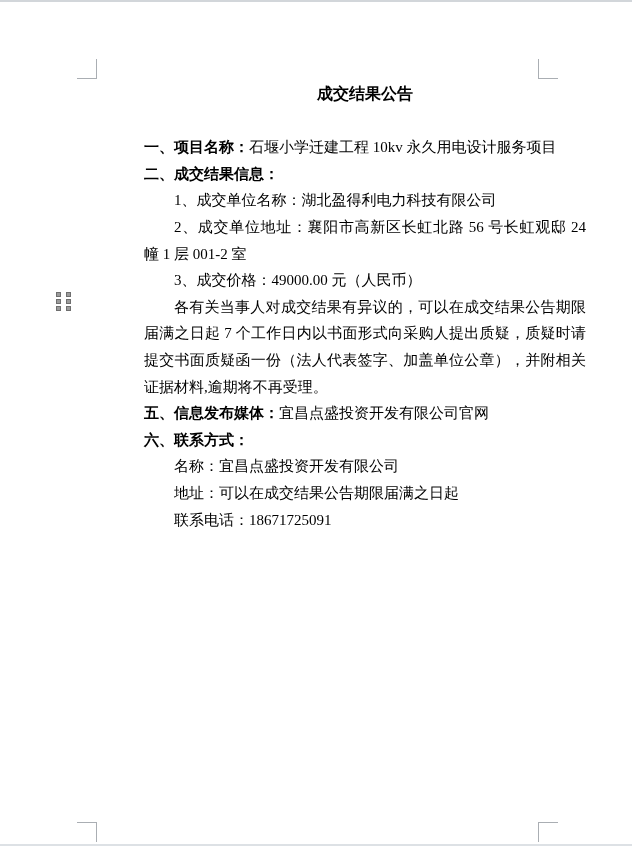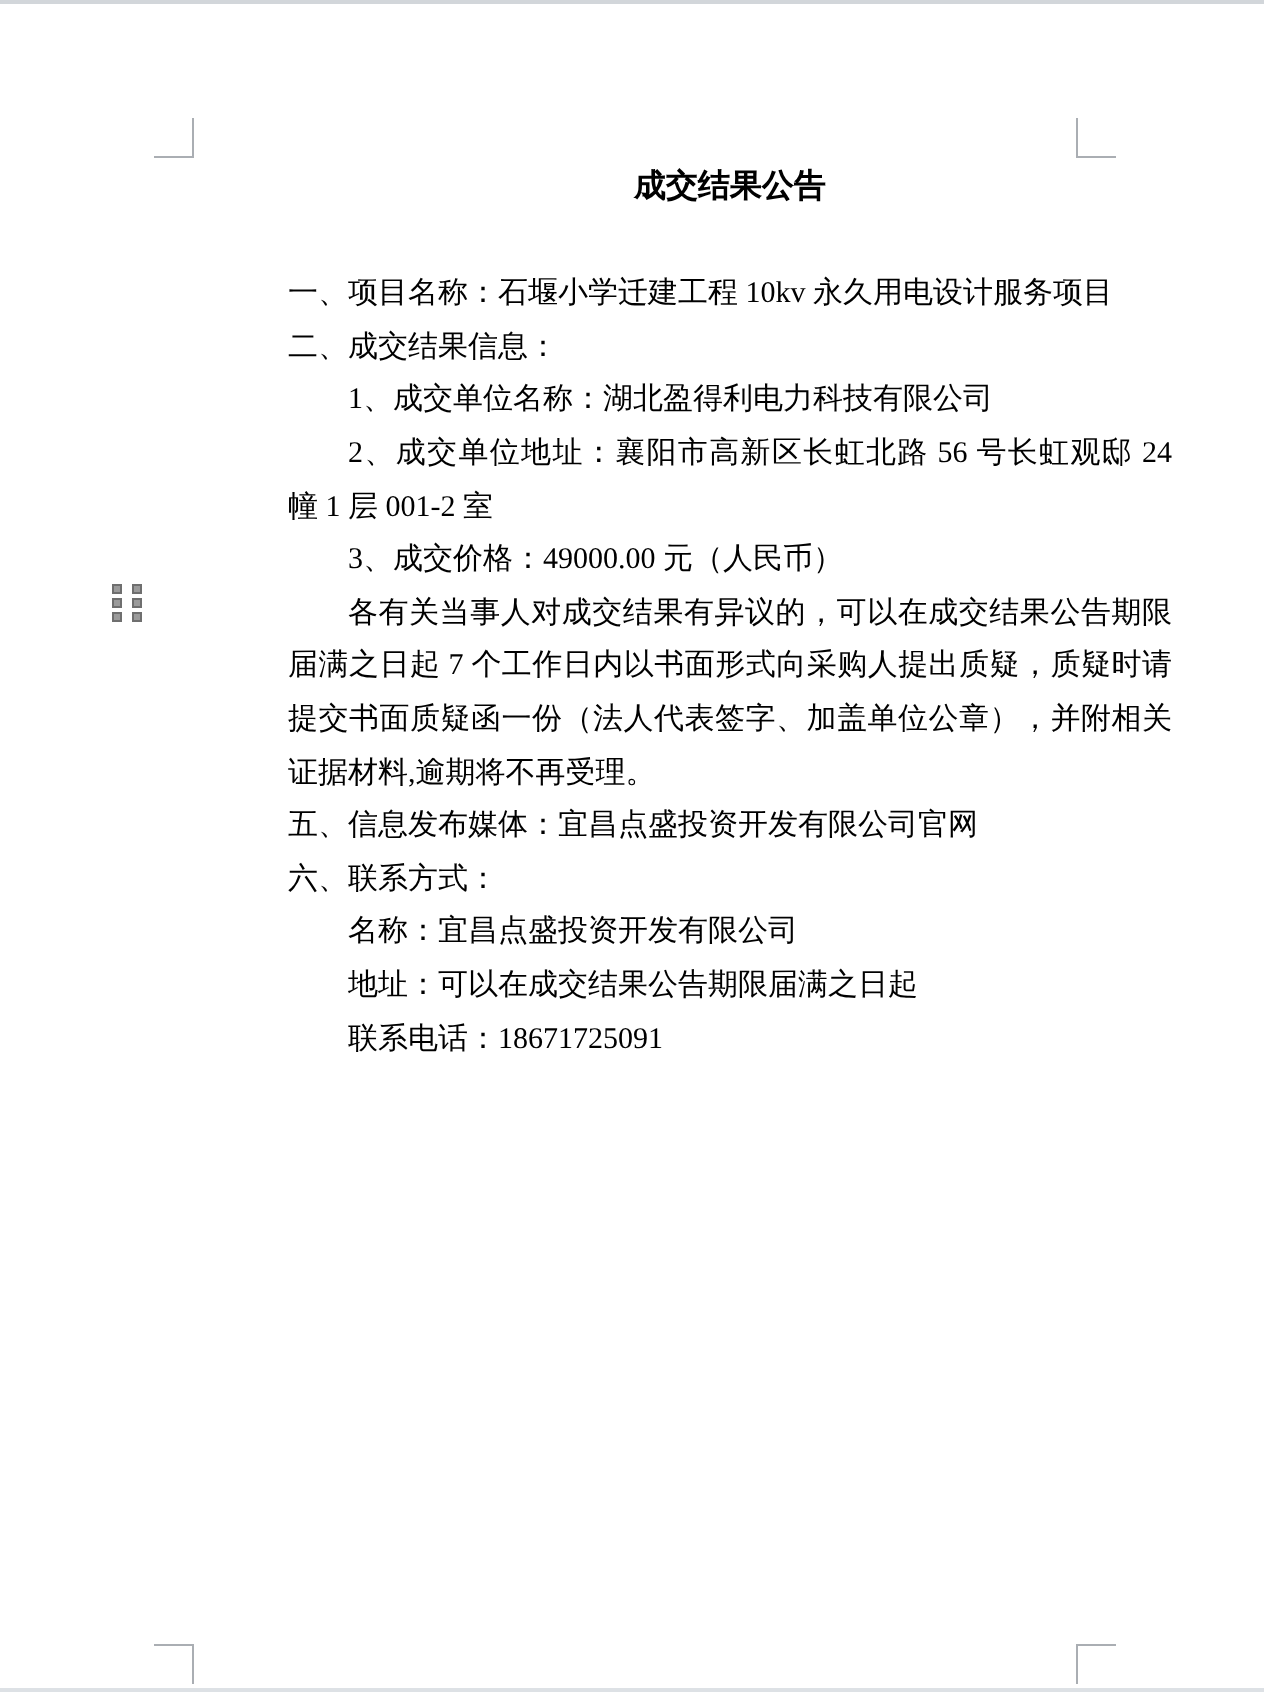--- a/index.html
+++ b/index.html
@@ -47,21 +47,21 @@
     font-size: 15px;
     line-height: 26.6px;
     min-height: 26.6px;
     text-align: justify;
   }
   .title {
     text-align: center;
     font-weight: bold;
     font-size: 16px;
   }
-  .lbl { font-weight: normal; }
+  .lbl { font-weight: bold; }
   .indent { text-indent: 2em; font-family: Liberation Serif, serif; }
   .spacer { min-height: 26.6px; }
   .date-line { text-align: right; }
   .caret {
     display: inline-block;
     width: 1px; height: 18px;
     background: #000000;
     vertical-align: -4px;
   }
 </style>

